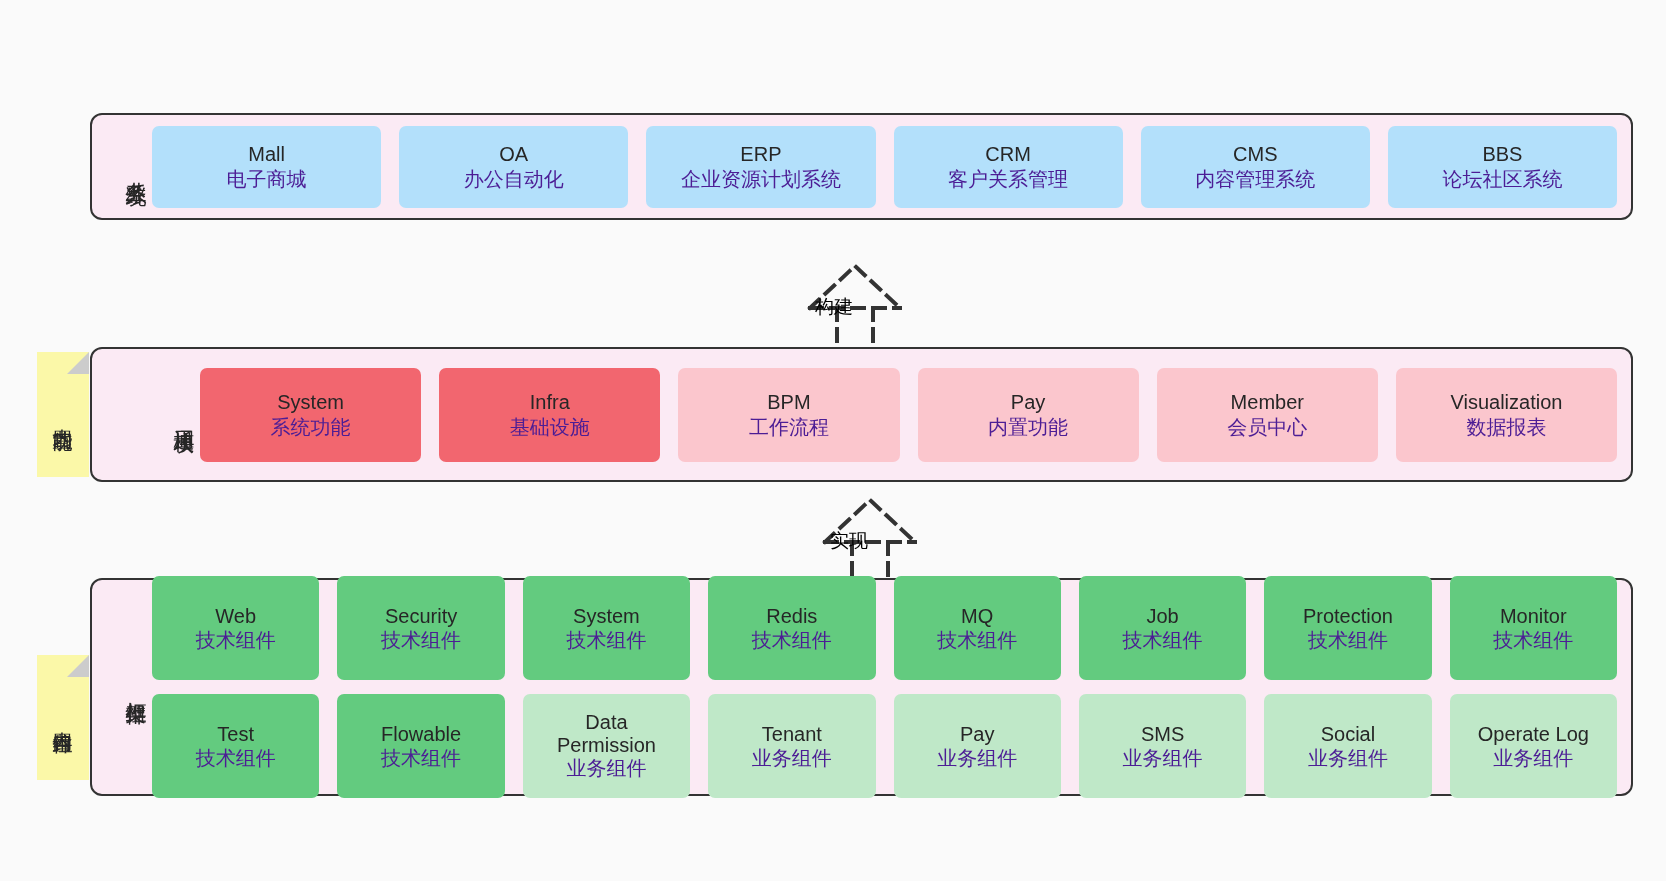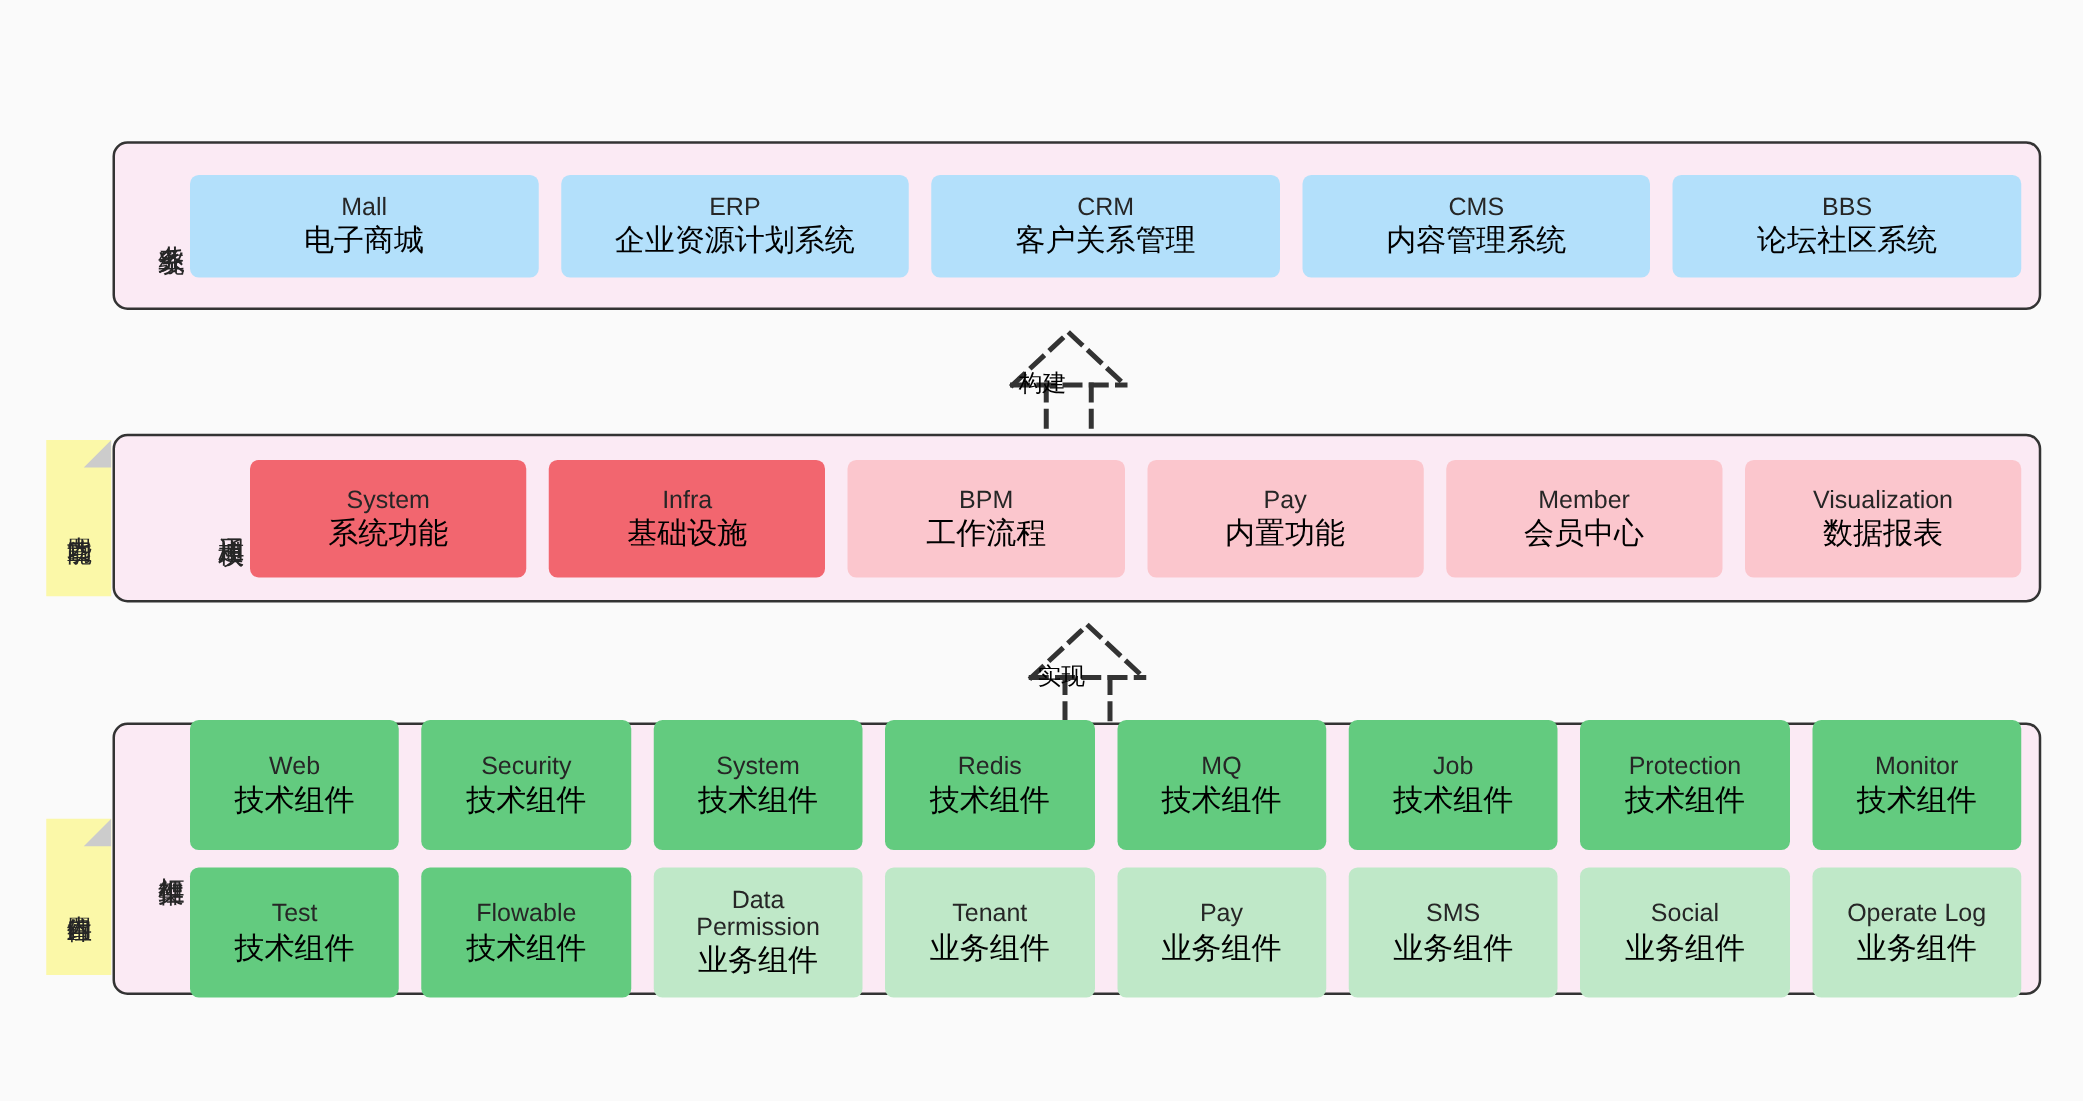--- a/index.html
+++ b/index.html
@@ -69,22 +69,22 @@
     text-align: center;
     box-sizing: border-box;
     padding: 6px 4px;
     line-height: 1.22;
   }
   .node .en {
     font-size: 20px;
     color: #262626;
   }
   .node .cn {
-    font-size: 24px;
-    color: #000000;
+    font-size: 20px;
+    color: #4c1d95;
   }
   .node.tall { height: 82px; }
   .node.mid  { height: 94px; }
   .node.small{ height: 104px; }
 
   .c-blue   { background: #b3e0fb; }
   .c-red    { background: #f2666f; }
   .c-pink   { background: #fbc6cd; }
   .c-green  { background: #63cb7f; }
   .c-green2 { background: #bfe8c8; }
@@ -129,27 +129,31 @@
     white-space: nowrap;
     background: transparent;
     font-family: Liberation Serif, serif;
   }
 </style>
 </head>
 <body>
 
 <div id="canvas">
 
-  <div class="layer" id="layer-0" style="left:90px; top:113px; width:1543px; height:135px;">
+  <div class="layer" id="layer-0" style="left:90px; top:113px; width:1543px; height:107px;">
     <div class="layer-title">业务系统</div>
     <div class="layer-body">
       <div class="row">
         <div class="node tall c-blue">
           <span class="en">Mall</span>
           <span class="cn">电子商城</span>
+        </div>
+        <div class="node tall c-blue">
+          <span class="en">OA</span>
+          <span class="cn">办公自动化</span>
         </div>
         <div class="node tall c-blue">
           <span class="en">ERP</span>
           <span class="cn">企业资源计划系统</span>
         </div>
         <div class="node tall c-blue">
           <span class="en">CRM</span>
           <span class="cn">客户关系管理</span>
         </div>
         <div class="node tall c-blue">

